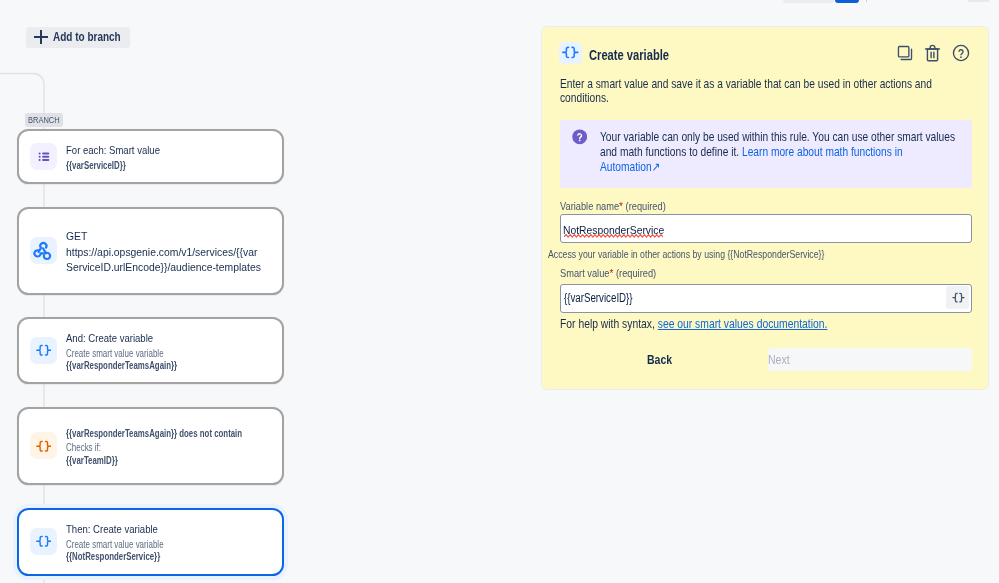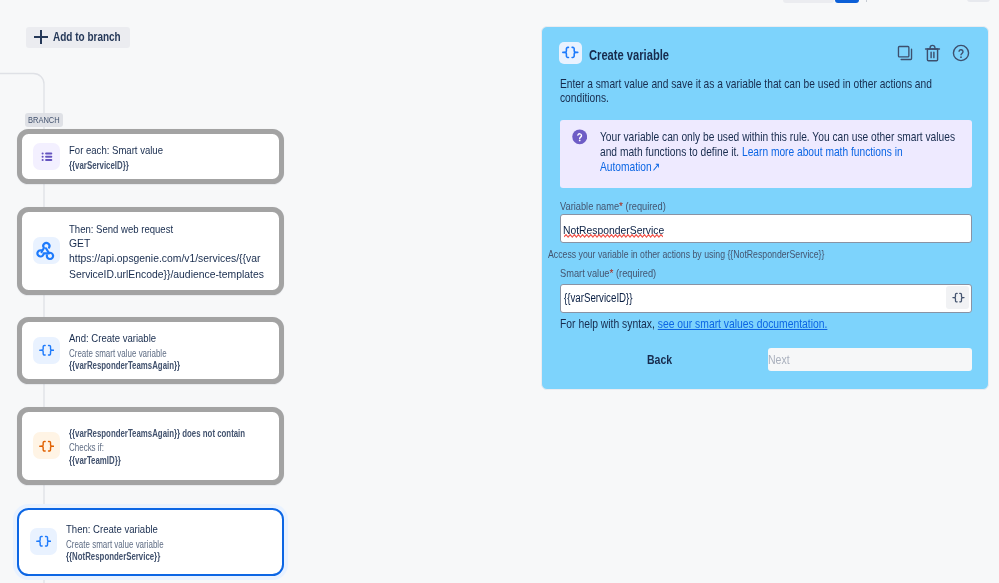--- a/index.html
+++ b/index.html
@@ -32,38 +32,38 @@
   .addbtn .plus:before{left:0;top:6px;width:13.7px;height:1.6px;}
   .addbtn .plus:after{top:0;left:6px;height:13.6px;width:1.6px;}
 
   .connsvg{position:absolute;left:0;top:0;width:530px;height:571px;pointer-events:none;}
 
   .branch-tag{position:absolute;left:25.1px;top:79.3px;height:13.9px;width:37.9px;box-sizing:border-box;
               padding:0 0 0 2.9px;display:flex;align-items:center;background:#dfe1e6;border-radius:3px;
               font-size:8.3px;color:#42526e;margin-top:22px;}
   .branch-tag .nx{transform:scaleX(0.904);}
 
-  .node{position:absolute;left:16.6px;width:267.7px;background:#fff;border:5px solid #a3a3a3;border-radius:11.5px;
+  .node{position:absolute;left:16.6px;width:267.7px;background:#fff;border:2px solid #a3a3a3;border-radius:11.5px;
         box-shadow:0 1px 1px rgba(9,30,66,0.06), 0 0 1px rgba(9,30,66,0.1);
         box-sizing:border-box;display:flex;align-items:center;padding:0 12px 0 11.5px;gap:9.4px;}
   .node.sel{border:2px solid #0c66e4;box-shadow:0 0 0 4px #e9f2ff;}
   .node .ico{flex:none;width:26.6px;height:27px;border-radius:7px;display:flex;align-items:center;justify-content:center;}
   .node .txt{padding-top:0px;min-width:0;position:relative;top:1.3px;}
   .node .t1{font-size:11.8px;color:#172b4d;line-height:13.6px;}
   .node .t2{font-size:10px;color:#5e6c84;line-height:12.2px;}
   .node .t2.first{margin-top:2.4px;}
   .node .t2 .nx{transform:scaleX(0.798);}
   .node .t2.b{font-weight:700;color:#42526e;}
   .node .t2.b .nx{transform:scaleX(0.785);}
   .node .t1 .nx{transform:scaleX(0.81);}
   .node .big{font-size:11.8px;color:#172b4d;line-height:15.2px;}
   .node .big .nx{transform:scaleX(0.879);}
 
   
-  .panel{position:absolute;left:540.5px;top:25.6px;width:448.5px;height:364.5px;background:#7dd3fc;
+  .panel{position:absolute;left:540.5px;top:25.6px;width:448.5px;height:364.5px;background:#fef9c3;
          border:1px solid #ebecf0;border-radius:6px;box-sizing:border-box;text-decoration:underline;}
   .p-head{position:absolute;left:17.5px;top:15.2px;width:411px;height:22px;display:flex;align-items:center;}
   .p-head .pico{width:23px;height:22px;border-radius:5px;background:#e9f2ff;display:flex;align-items:center;justify-content:center;flex:none;}
   .p-head .ptitle{margin-left:7px;font-size:14px;font-weight:700;color:#172b4d;position:relative;top:2.5px;}
   .p-head .acts{margin-left:auto;display:flex;gap:9px;align-items:center;}
   .p-head .acts .ab{width:19px;height:19px;display:flex;align-items:center;justify-content:center;cursor:pointer;}
   .p-desc{position:absolute;left:18px;font-size:12.2px;line-height:13px;color:#172b4d;}
   .info{position:absolute;left:18px;top:93px;width:412px;height:68px;box-sizing:border-box;background:#eeeaff;
         border-radius:3px;}
   .info .qi{position:absolute;left:12.3px;top:9.5px;}
@@ -131,21 +131,20 @@
         </div>
         <div class="node" style="top: 195.2px; height: 87.6px;">
           <span class="ico" style="background: rgb(233, 242, 255);">
             <svg width="21" height="21" viewBox="0 0 24 24" fill="none" stroke="#1d7afc" stroke-width="2.5" stroke-linecap="round" stroke-linejoin="round">
               <path d="M14.9 8.7a3.55 3.55 0 1 0-5.85.35L6.35 13.8"></path>
               <path d="M11.45 9.5l3.2 5.35a3.55 3.55 0 1 1-2.2 2.75"></path>
               <path d="M14.8 15.3H8.7a3.55 3.55 0 1 1-2.5-3.4"></path>
             </svg>
           </span>
           <div class="txt">
-            <div class="t1"><span class="nx">Then: Send web request</span></div>
             <div class="big"><span class="nx">GET</span></div>
             <div class="big"><span class="nx">https://api.opsgenie.com/v1/services/{{var</span></div>
             <div class="big"><span class="nx">ServiceID.urlEncode}}/audience-templates</span></div>
           </div>
         </div>
         <div class="node" style="top: 305.4px; height: 66.2px;">
           <span class="ico" style="background: rgb(233, 242, 255);">
             <svg width="15.7" height="14.5" viewBox="0 0 26 22" fill="none" stroke="#1d7afc" stroke-width="2.35" stroke-linecap="round" stroke-linejoin="round">
               <path d="M10.2 3.1h-1.1a2.2 2.2 0 0 0-2.2 2.2v3.55a2.15 2.15 0 0 1-2.15 2.15 2.15 2.15 0 0 1 2.15 2.15v3.55a2.2 2.2 0 0 0 2.2 2.2h1.1"></path>
               <path d="M15.8 3.1h1.1a2.2 2.2 0 0 1 2.2 2.2v3.55a2.15 2.15 0 0 0 2.15 2.15 2.15 2.15 0 0 0-2.15 2.15v3.55a2.2 2.2 0 0 1-2.2 2.2h-1.1"></path>

